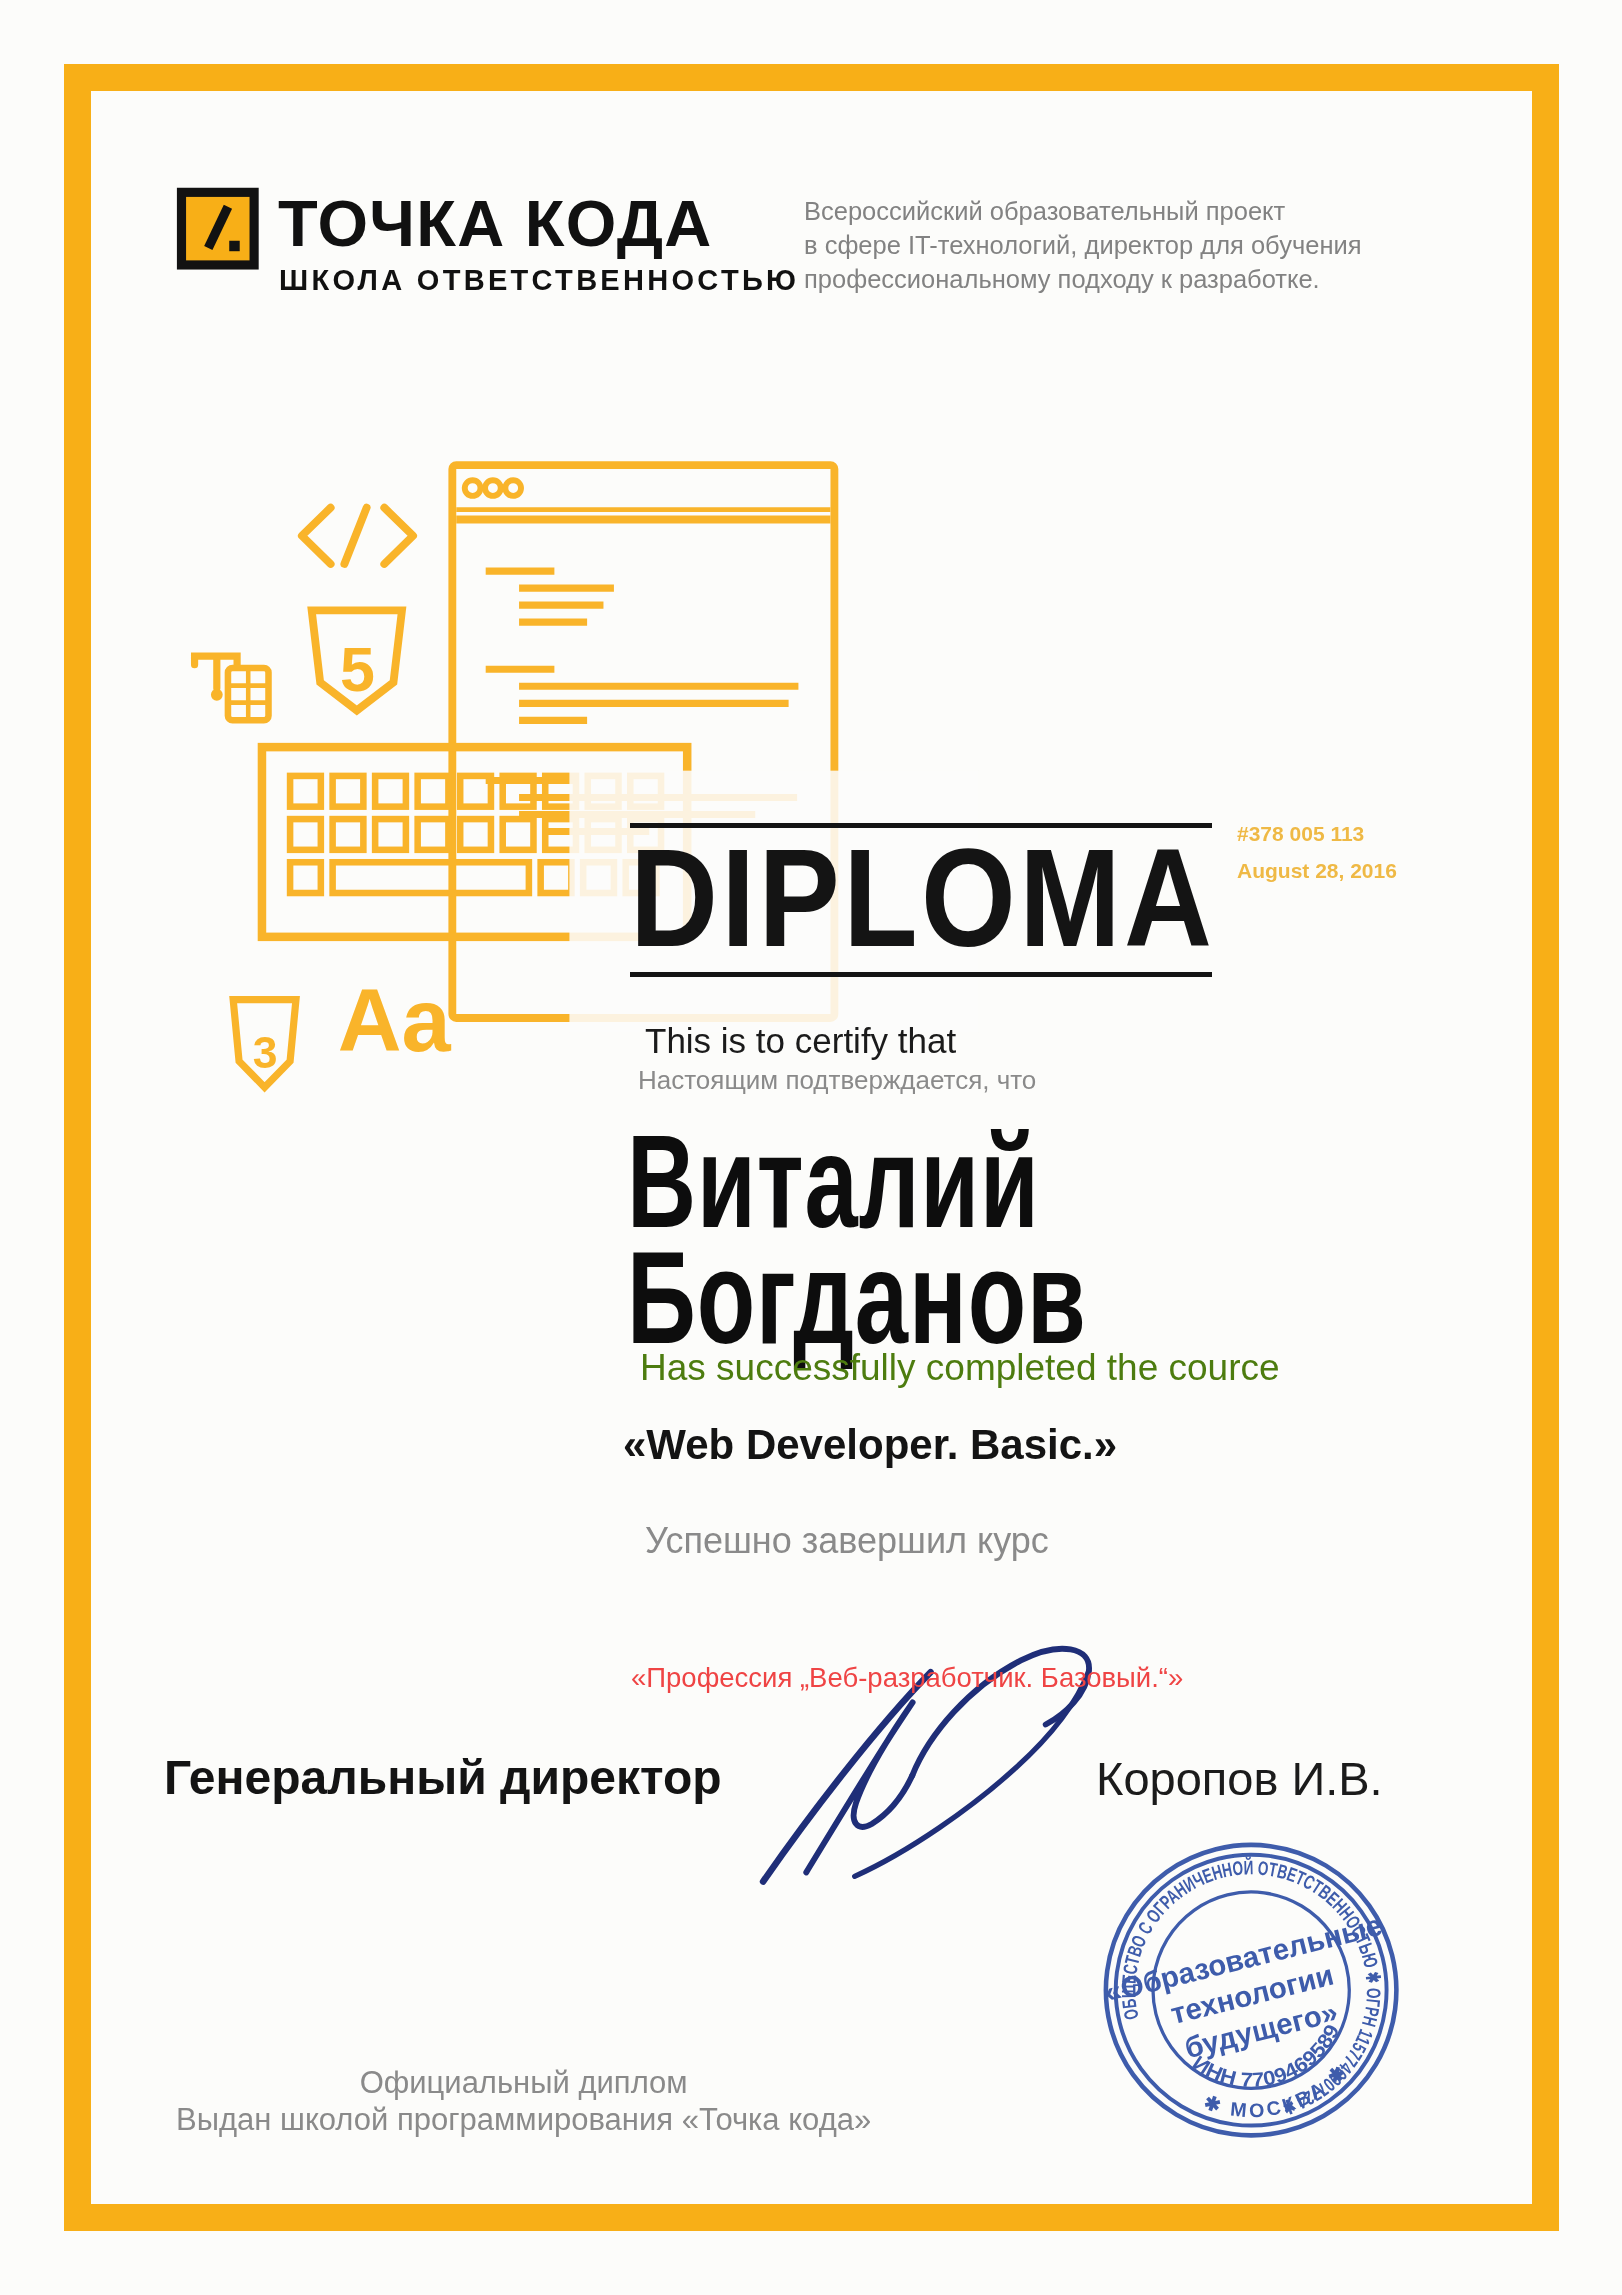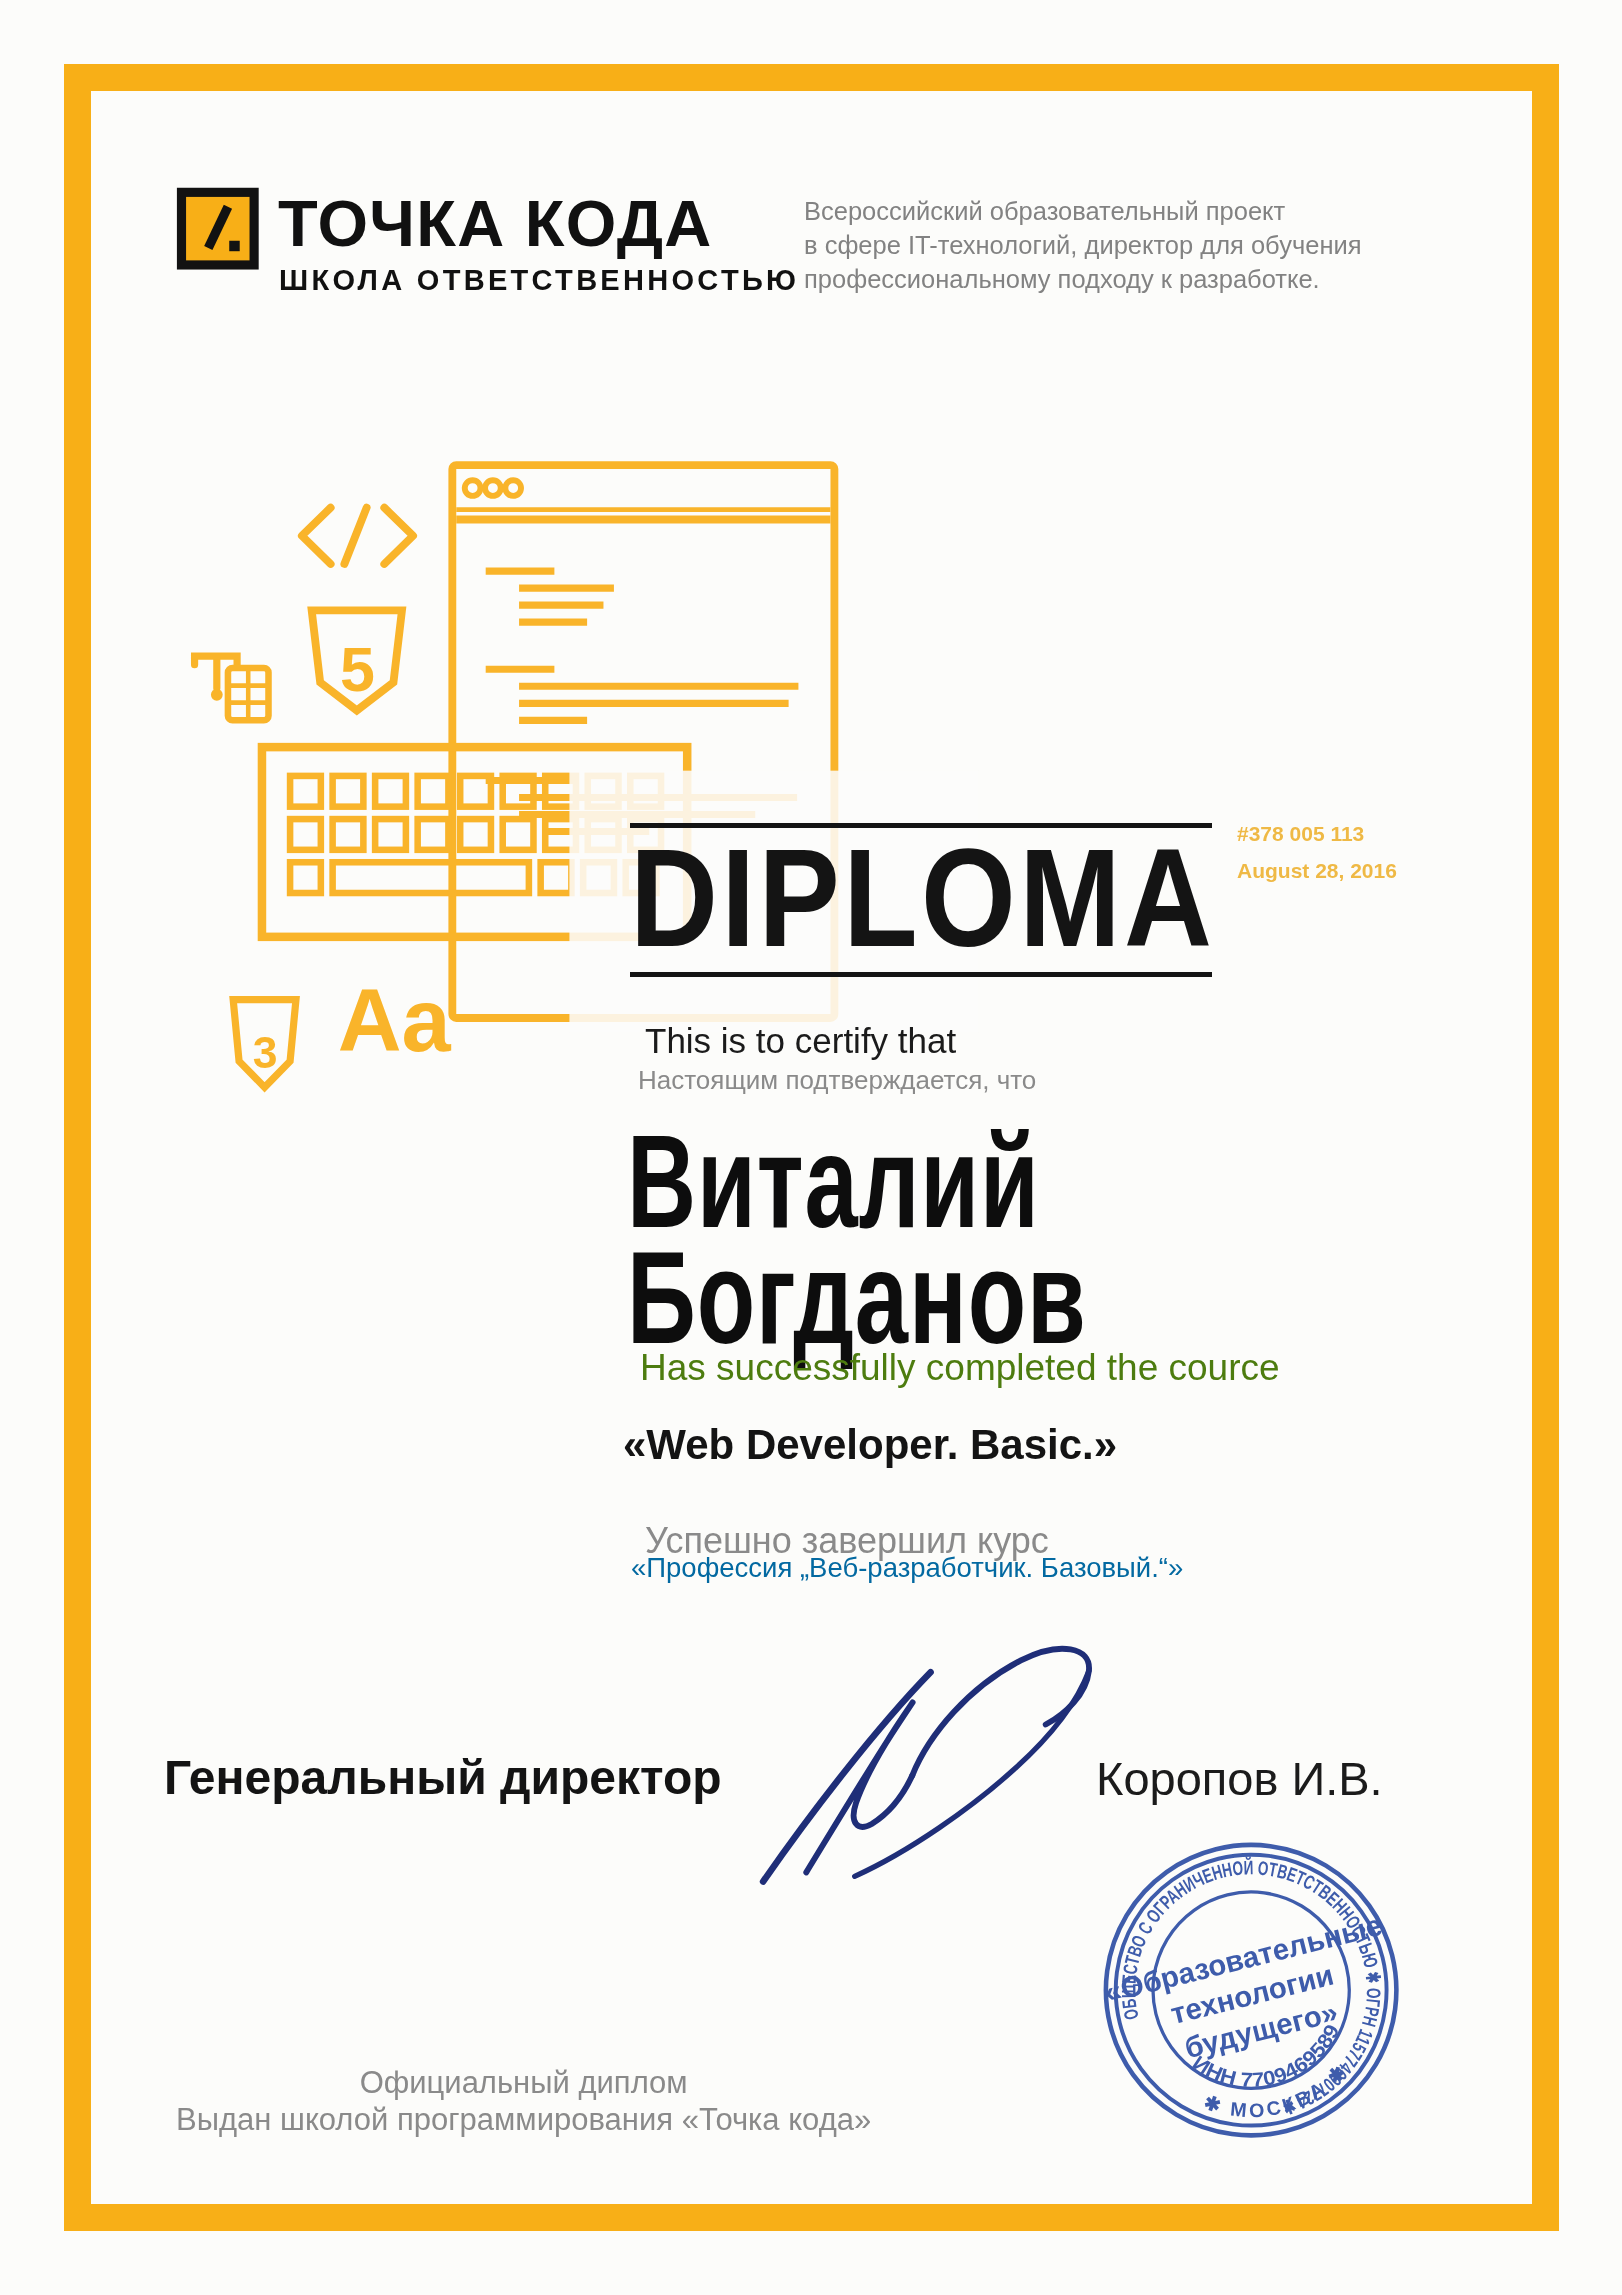--- a/index.html
+++ b/index.html
@@ -15,21 +15,21 @@
   .dip-line{position:absolute;left:630px;width:582px;height:5.2px;background:#141414;}
   .dip-title{left:630px;top:828px;font-size:140px;font-weight:bold;letter-spacing:3.9px;color:#141414;transform:scaleX(.87);transform-origin:0 0;}
   .dip-num{left:1237px;top:823px;font-size:21px;font-weight:bold;color:#EFB945;}
   .dip-date{left:1237px;top:860px;font-size:21px;font-weight:bold;color:#EFB945;}
   .certify-en{left:645px;top:1023px;font-size:35px;color:#1b1b1b;}
   .certify-ru{left:638px;top:1067px;font-size:26px;color:#8a8a8a;}
   .name-line{font-size:131px;font-weight:bold;letter-spacing:1.3px;color:#0d0d0d;transform:scaleX(.73);transform-origin:0 0;}
   .completed-en{left:640px;top:1349px;font-size:37px;color:#4d7c0f;}
   .course-title{left:623px;top:1424px;font-size:42px;font-weight:bold;color:#141414;}
   .completed-ru{left:645px;top:1523px;font-size:36px;color:#8a8a8a;}
-  .course-ru{left:631px;top:1554px;font-size:27.5px;color:#0369a1;}
+  .course-ru{left:631px;top:1664px;font-size:27.5px;color:#ef4444;}
   .dir-role{left:164px;top:1754px;font-size:48px;font-weight:bold;color:#141414;}
   .dir-name{left:1096px;top:1755px;font-size:47px;color:#1b1b1b;}
   .footer{left:176px;top:2064px;font-size:31px;line-height:37px;color:#8a8a8a;text-align:center;}
   svg text{font-family:"Liberation Sans",sans-serif;}
 </style>
 </head>
 <body>
 
 <div id="page">
 

